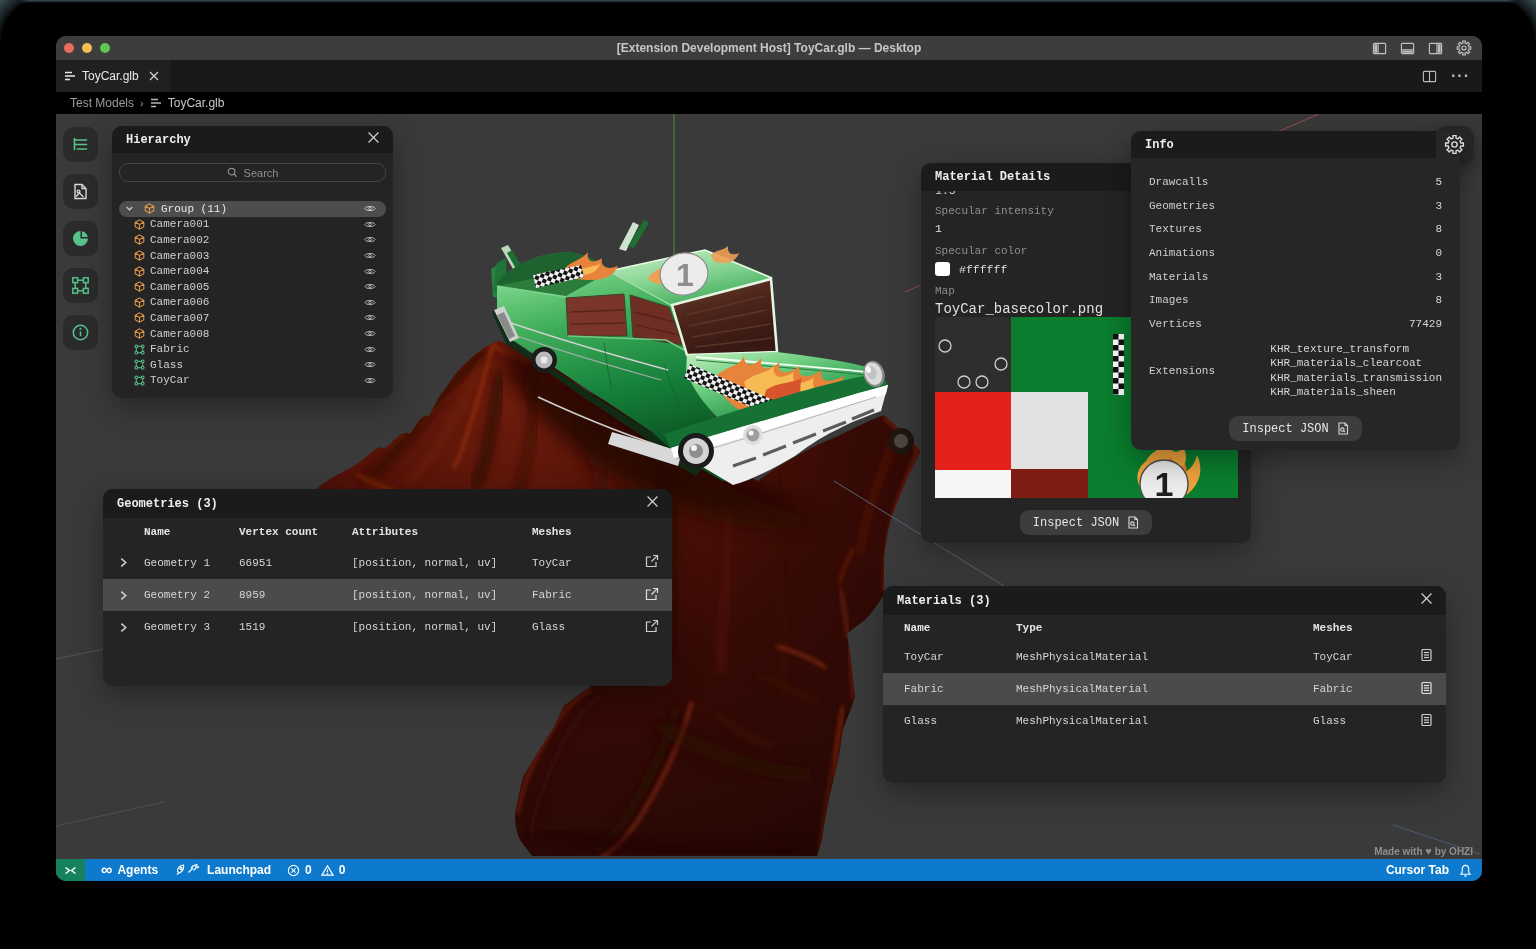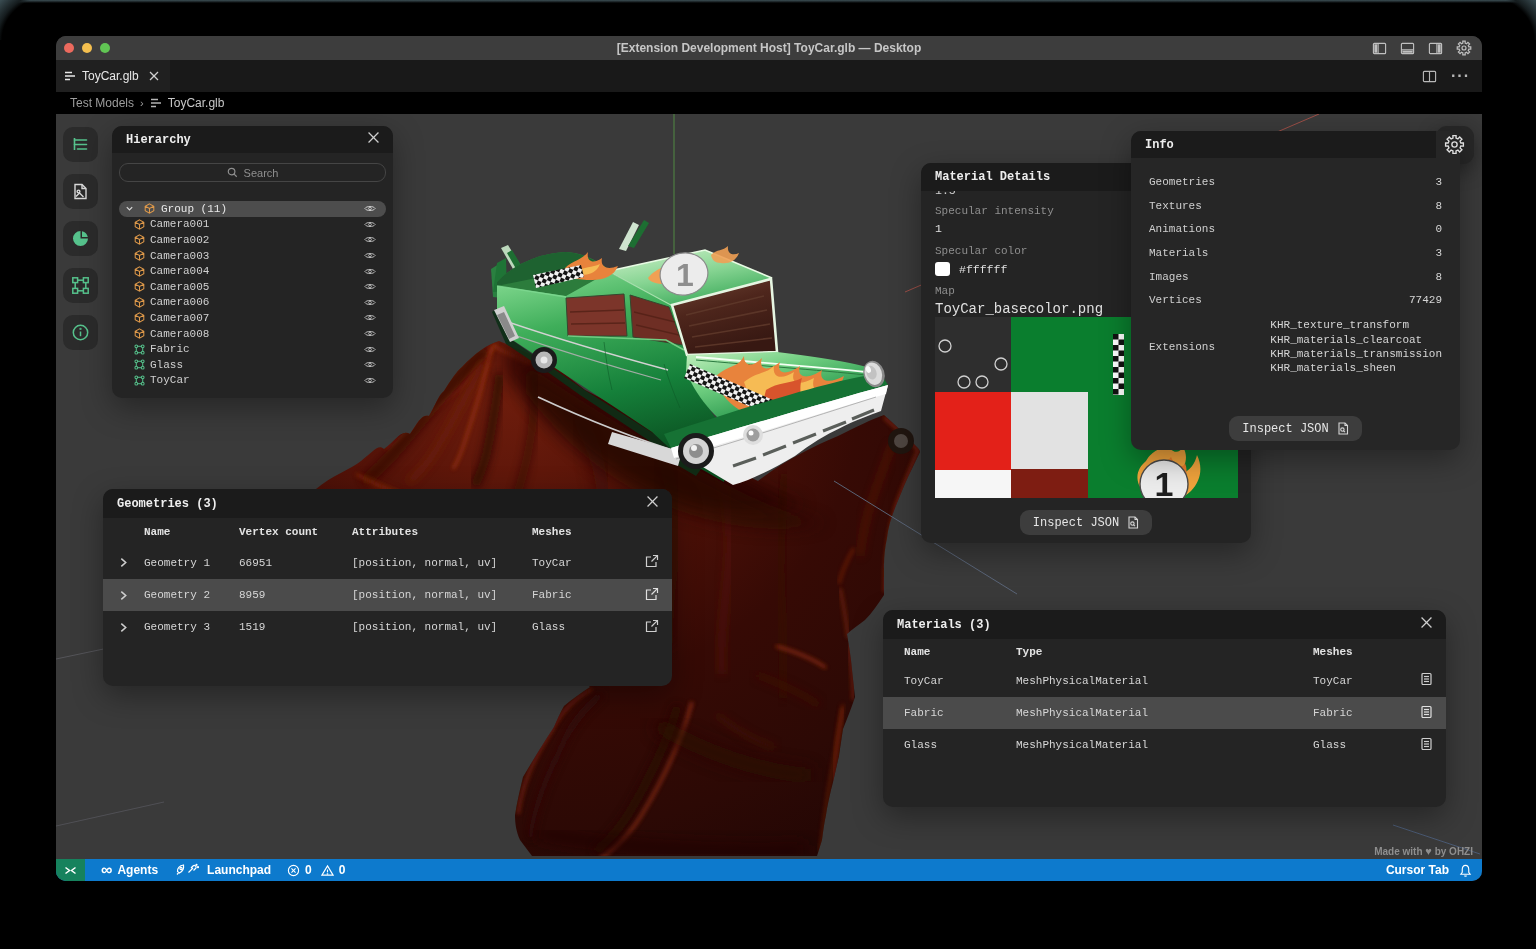--- a/index.html
+++ b/index.html
@@ -675,20 +675,24 @@
     <div style="position:absolute; left:1075px; top:12px; z-index:4;">
       <div style="position:absolute; left:305px; top:0; width:38px; height:38px; background:#272727; border-radius:11px; box-shadow:0 6px 20px rgba(0,0,0,.4);"></div>
       <svg style="position:absolute; left:313px; top:8px; z-index:5;" width="21" height="21" viewBox="0 0 20 20" fill="none" stroke="#dedede" stroke-width="1.3">
           <circle cx="10" cy="10" r="2.5"></circle>
           <path d="M18.47,8.49 L18.47,11.51 L16.03,11.45 L15.29,13.23 L17.06,14.92 L14.92,17.06 L13.23,15.29 L11.45,16.03 L11.51,18.47 L8.49,18.47 L8.55,16.03 L6.77,15.29 L5.08,17.06 L2.94,14.92 L4.71,13.23 L3.97,11.45 L1.53,11.51 L1.53,8.49 L3.97,8.55 L4.71,6.77 L2.94,5.08 L5.08,2.94 L6.77,4.71 L8.55,3.97 L8.49,1.53 L11.51,1.53 L11.45,3.97 L13.23,4.71 L14.92,2.94 L17.06,5.08 L15.29,6.77 L16.03,8.55 Z"></path>
         </svg>
       <div class="panel" style="left:0; top:5px; width:329px; height:319px; position:absolute; background:#262626;">
         <div class="phead" style="height:27px; font-size:12px; width:305px; border-radius:10px 0 0 0;">Info</div>
         <div id="infotable" style="padding:12px 18px 0 18px;">
           <div class="irow">
+              <span class="lbl">Drawcalls</span>
+              <span class="val">5</span>
+            </div>
+          <div class="irow">
               <span class="lbl">Geometries</span>
               <span class="val">3</span>
             </div>
           <div class="irow">
               <span class="lbl">Textures</span>
               <span class="val">8</span>
             </div>
           <div class="irow">
               <span class="lbl">Animations</span>
               <span class="val">0</span>
@@ -784,21 +788,21 @@
             <span>Glass</span>
             <span style="margin-left:auto; margin-right:13px;"><svg width="14" height="14" viewBox="0 0 14 14" fill="none" stroke="#cfcfcf" stroke-width="1.2">
                 <path d="M11 8 L11 12.5 L1.5 12.5 L1.5 3 L6 3"></path>
                 <path d="M8 1.5 L12.5 1.5 L12.5 6"></path>
                 <path d="M12.3 1.7 L6.5 7.5"></path>
               </svg></span>
           </div>
       </div>
     </div>
 
-    <div class="panel" style="left:827px; top:496px; width:563px; height:197px; z-index:2;">
+    <div class="panel" style="left:827px; top:472px; width:563px; height:197px; z-index:2;">
       <div class="phead" style="height:29px; font-size:12px;">Materials (3)
         <span class="px"><svg width="11" height="11" viewBox="0 0 10 10">
               <g stroke="#cfcfcf" stroke-width="1.1">
                 <line x1="0.5" y1="0.5" x2="9.5" y2="9.5"></line>
                 <line x1="9.5" y1="0.5" x2="0.5" y2="9.5"></line>
               </g>
             </svg></span>
       </div>
       <div class="trow thead" style="height:25px;">
         <span style="width:21px"></span>

